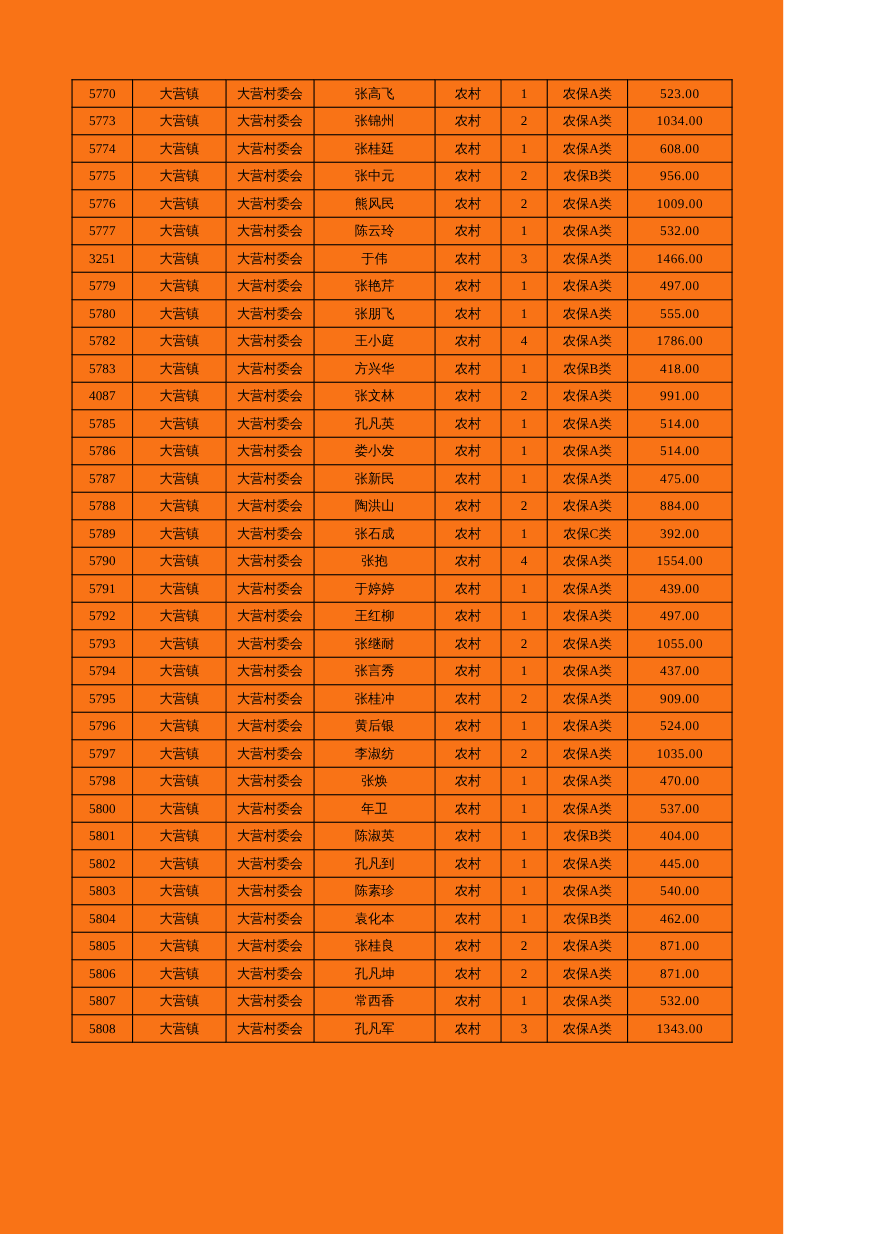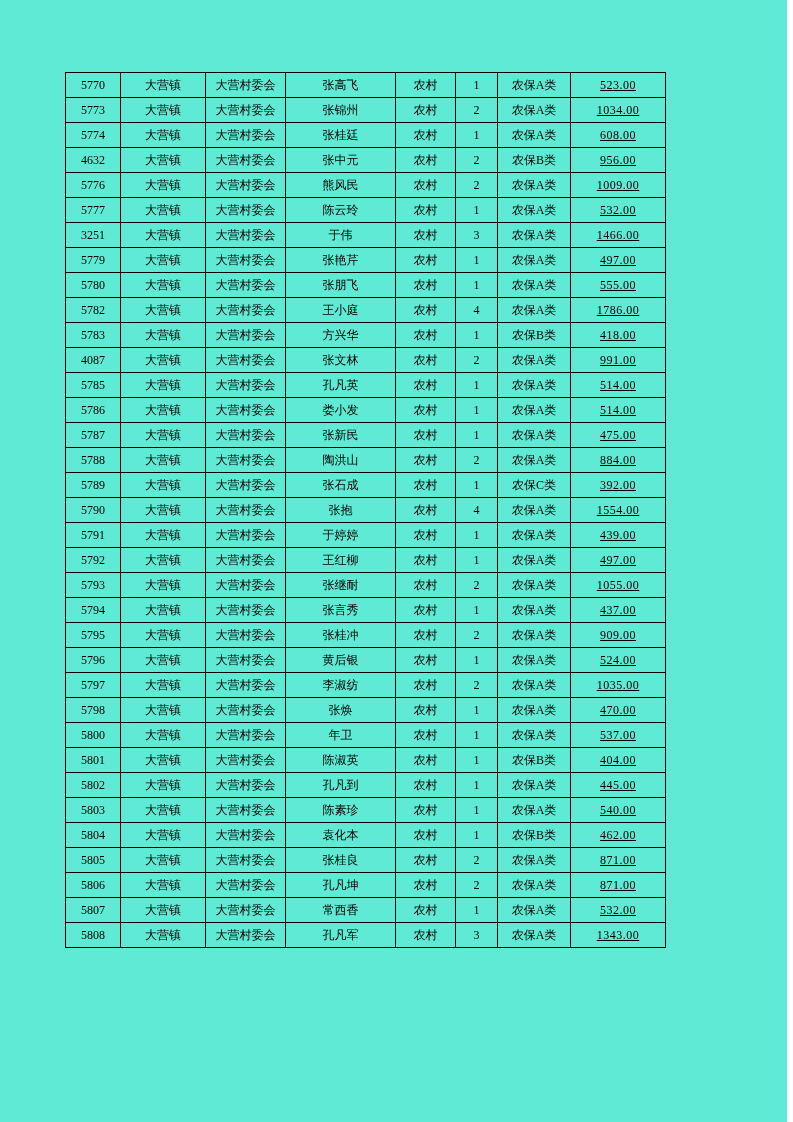--- a/index.html
+++ b/index.html
@@ -8,23 +8,23 @@
     background: #ffffff;
   }
   body {
     width: 793px;
     height: 1122px;
     font-family: "Liberation Serif", "DejaVu Serif", serif;
     color: #000000;
   }
   .page {
     position: relative;
-    width: 787px;
+    width: 712px;
     height: 1122px;
-    background: #5eead4;
+    background: #f97316;
     overflow: hidden;
   }
   table.data-table {
     position: absolute;
     left: 65px;
     top: 72px;
     border-collapse: collapse;
     table-layout: fixed;
   }
   table.data-table td {
@@ -32,21 +32,20 @@
     height: 24px;
     font-size: 12px;
     line-height: 24px;
     text-align: center;
     padding: 0 2px;
     white-space: nowrap;
     overflow: hidden;
   }
   td.col-amount {
     letter-spacing: 0.5px;
-    text-decoration: underline;
   }
 </style>
 </head>
 <body>
 
 <div class="page">
   <table class="data-table">
     <colgroup>
       <col style="width:55px">
       <col style="width:85px">
@@ -82,21 +81,21 @@
           <td class="col-id">5774</td>
           <td class="col-town">大营镇</td>
           <td class="col-committee">大营村委会</td>
           <td class="col-name">张桂廷</td>
           <td class="col-type">农村</td>
           <td class="col-count">1</td>
           <td class="col-category">农保A类</td>
           <td class="col-amount">608.00</td>
         </tr>
         <tr>
-          <td class="col-id">4632</td>
+          <td class="col-id">5775</td>
           <td class="col-town">大营镇</td>
           <td class="col-committee">大营村委会</td>
           <td class="col-name">张中元</td>
           <td class="col-type">农村</td>
           <td class="col-count">2</td>
           <td class="col-category">农保B类</td>
           <td class="col-amount">956.00</td>
         </tr>
         <tr>
           <td class="col-id">5776</td>

